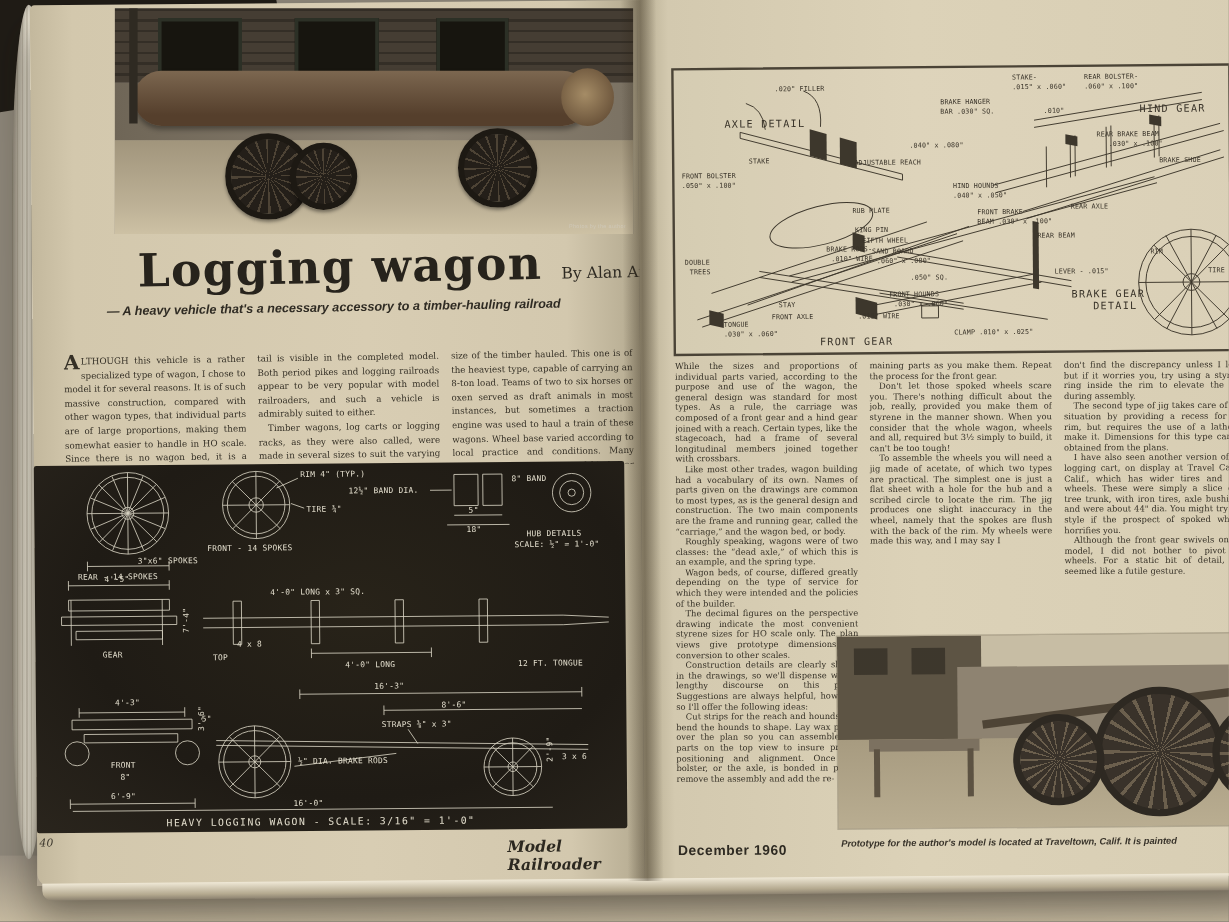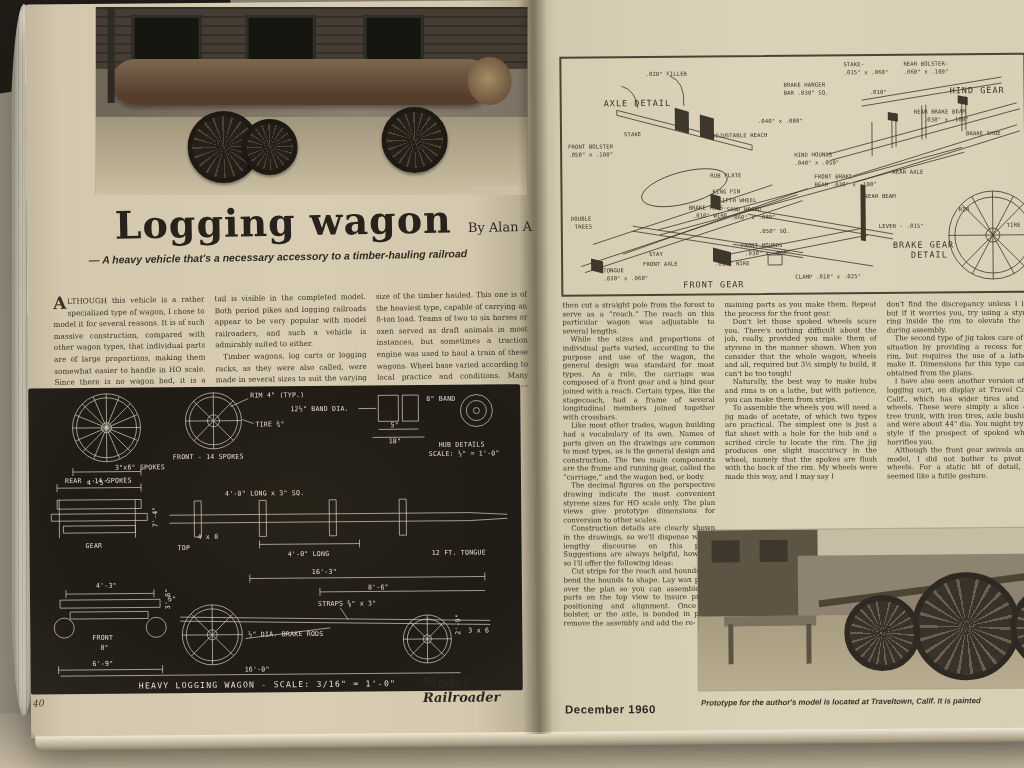--- a/index.html
+++ b/index.html
@@ -49,21 +49,21 @@
   .col p{margin:0;text-indent:8px;}
   .col p:first-child{text-indent:0;}
   .dropcap{float:left;font:bold 17px/15px "DejaVu Serif",serif;margin:0 1px 0 0;}
   .blueprint{position:absolute;left:0;top:384px;width:492px;height:306px;overflow:hidden;
     background:radial-gradient(ellipse at 55% 40%,#282319 0,#1f1b15 60%,#2a251d 100%);border-radius:2px;}
   .bp svg{display:block;}
   .bp text{fill:#e3decd;font-family:"DejaVu Sans Mono",monospace;font-size:6.6px;letter-spacing:.2px;}
   .bp .big{font-size:8.2px;letter-spacing:1.2px;}
   .bp line,.bp circle,.bp path,.bp rect,.bp ellipse{stroke:#d7d2c1;stroke-width:.7;fill:none;}
   .footer-l{position:absolute;left:2px;top:694px;font:italic 9px "DejaVu Serif",serif;color:#3a352b;}
-  .footer-mag{position:absolute;left:392px;top:674px;font:bold italic 13px "DejaVu Serif",serif;color:#2c2820;}
+  .footer-mag{position:absolute;left:392px;top:698px;font:bold italic 13px "DejaVu Serif",serif;color:#2c2820;}
 
   
   .diagram{position:absolute;left:28px;top:57px;width:462px;height:236px;border:2px solid #4a4336;overflow:hidden;background:rgba(255,250,235,.06);}
   .dg text{fill:#3a342a;font-family:"DejaVu Sans Mono",monospace;font-size:5.6px;letter-spacing:.1px;}
   .dg .big{font-size:8.5px;letter-spacing:1px;}
   .dg line,.dg circle,.dg path,.dg rect,.dg ellipse{stroke:#3d372c;stroke-width:.8;fill:none;}
   .dg .fill{fill:#3d372c;stroke:none;}
   .cols-r{left:28px;top:303px;width:476px;height:392px;transform:rotate(.3deg);}
   .cols-r .col{font-size:7px;line-height:8.6px;}
   .photo2{position:absolute;left:162px;top:532px;width:344px;height:160px;overflow:hidden;background:#a89d86;z-index:3;box-shadow:0 0 0 1px rgba(60,50,35,.25);}
@@ -298,31 +298,31 @@
         <text x="80" y="208">FRONT AXLE</text>
         <text x="152" y="208">.015" WIRE</text>
         <text x="40" y="214">TONGUE</text>
         <text x="40" y="222">.030" x .060"</text>
         <text x="120" y="230" class="big">FRONT GEAR</text>
       </svg>
     </div>
 
     <div class="cols cols-r">
       <div class="col">
-          <p>then cut a straight pole from the forest to serve as a “reach.” The reach on this particular wagon was adjustable to several lengths.</p>
           <p>While the sizes and proportions of individual parts varied, according to the purpose and use of the wagon, the general design was standard for most types. As a rule, the carriage was composed of a front gear and a hind gear joined with a reach. Certain types, like the stagecoach, had a frame of several longitudinal members joined together with crossbars.</p>
           <p>Like most other trades, wagon building had a vocabulary of its own. Names of parts given on the drawings are common to most types, as is the general design and construction. The two main components are the frame and running gear, called the “carriage,” and the wagon bed, or body.</p>
+          <p>Roughly speaking, wagons were of two classes: the “dead axle,” of which this is an example, and the spring type.</p>
+          <p>Wagon beds, of course, differed greatly depending on the type of service for which they were intended and the policies of the builder.</p>
           <p>The decimal figures on the perspective drawing indicate the most convenient styrene sizes for HO scale only. The plan views give prototype dimensions for conversion to other scales.</p>
           <p>Construction details are clearly shown in the drawings, so we'll dispense with a lengthy discourse on this point. Suggestions are always helpful, however, so I'll offer the following ideas:</p>
           <p>Cut strips for the reach and hounds and bend the hounds to shape. Lay wax paper over the plan so you can assemble the parts on the top view to insure proper positioning and alignment. Once the bolster, or the axle, is bonded in place, remove the assembly and add the re-</p>
         </div>
       <div class="col">
           <p>maining parts as you make them. Repeat the process for the front gear.</p>
           <p>Don't let those spoked wheels scare you. There's nothing difficult about the job, really, provided you make them of styrene in the manner shown. When you consider that the whole wagon, wheels and all, required but 3½ simply to build, it can't be too tough!</p>
-          <p>Naturally, the best way to make hubs and rims is on a lathe, but with patience, you can make them from strips.</p>
           <p>To assemble the wheels you will need a jig made of acetate, of which two types are practical. The simplest one is just a flat sheet with a hole for the hub and a scribed circle to locate the rim. The jig produces one slight inaccuracy in the wheel, namely that the spokes are flush with the back of the rim. My wheels were made this way, and I may say I</p>
         </div>
       <div class="col">
           <p>don't find the discrepancy unless I look, but if it worries you, try using a styrene ring inside the rim to elevate the hub during assembly.</p>
           <p>The second type of jig takes care of this situation by providing a recess for the rim, but requires the use of a lathe to make it. Dimensions for this type can be obtained from the plans.</p>
           <p>I have also seen another version of the logging cart, on display at Travel Camp, Calif., which has wider tires and disk wheels. These were simply a slice of a tree trunk, with iron tires, axle bushings, and were about 44" dia. You might try this style if the prospect of spoked wheels horrifies you.</p>
           <p>Although the front gear swivels on the model, I did not bother to pivot the wheels. For a static bit of detail, this seemed like a futile gesture.</p>
         </div>
     </div>
 

